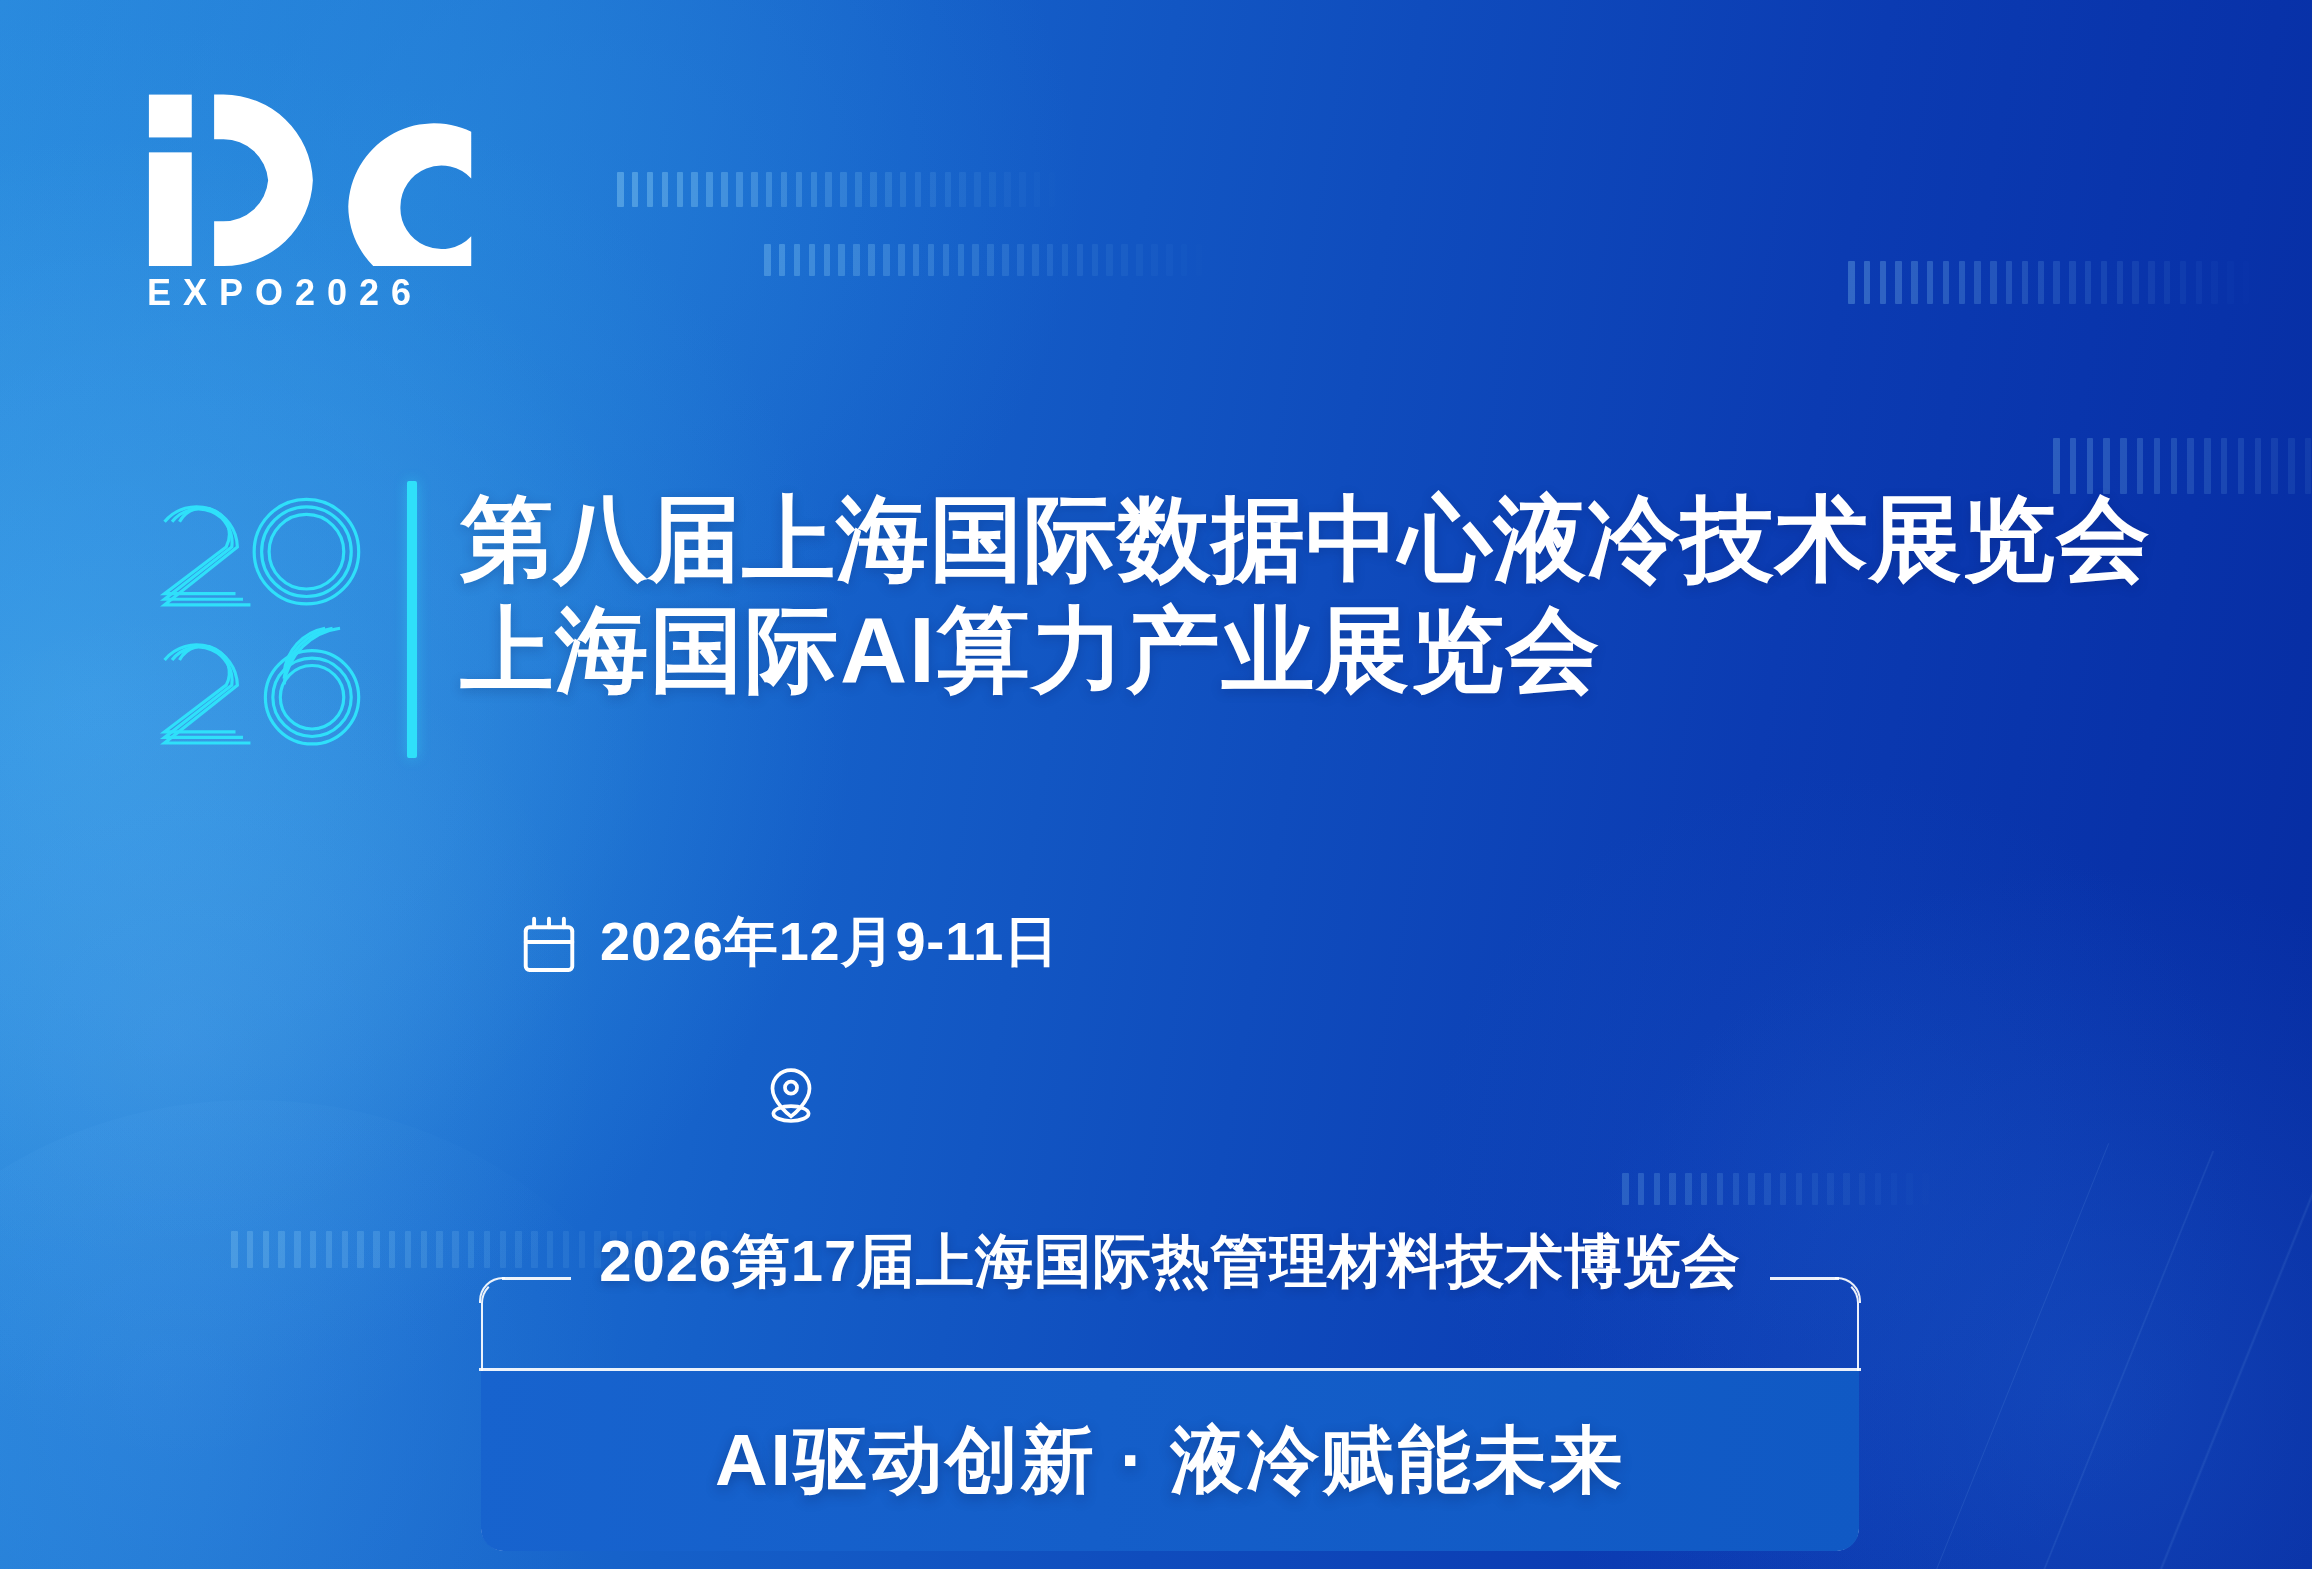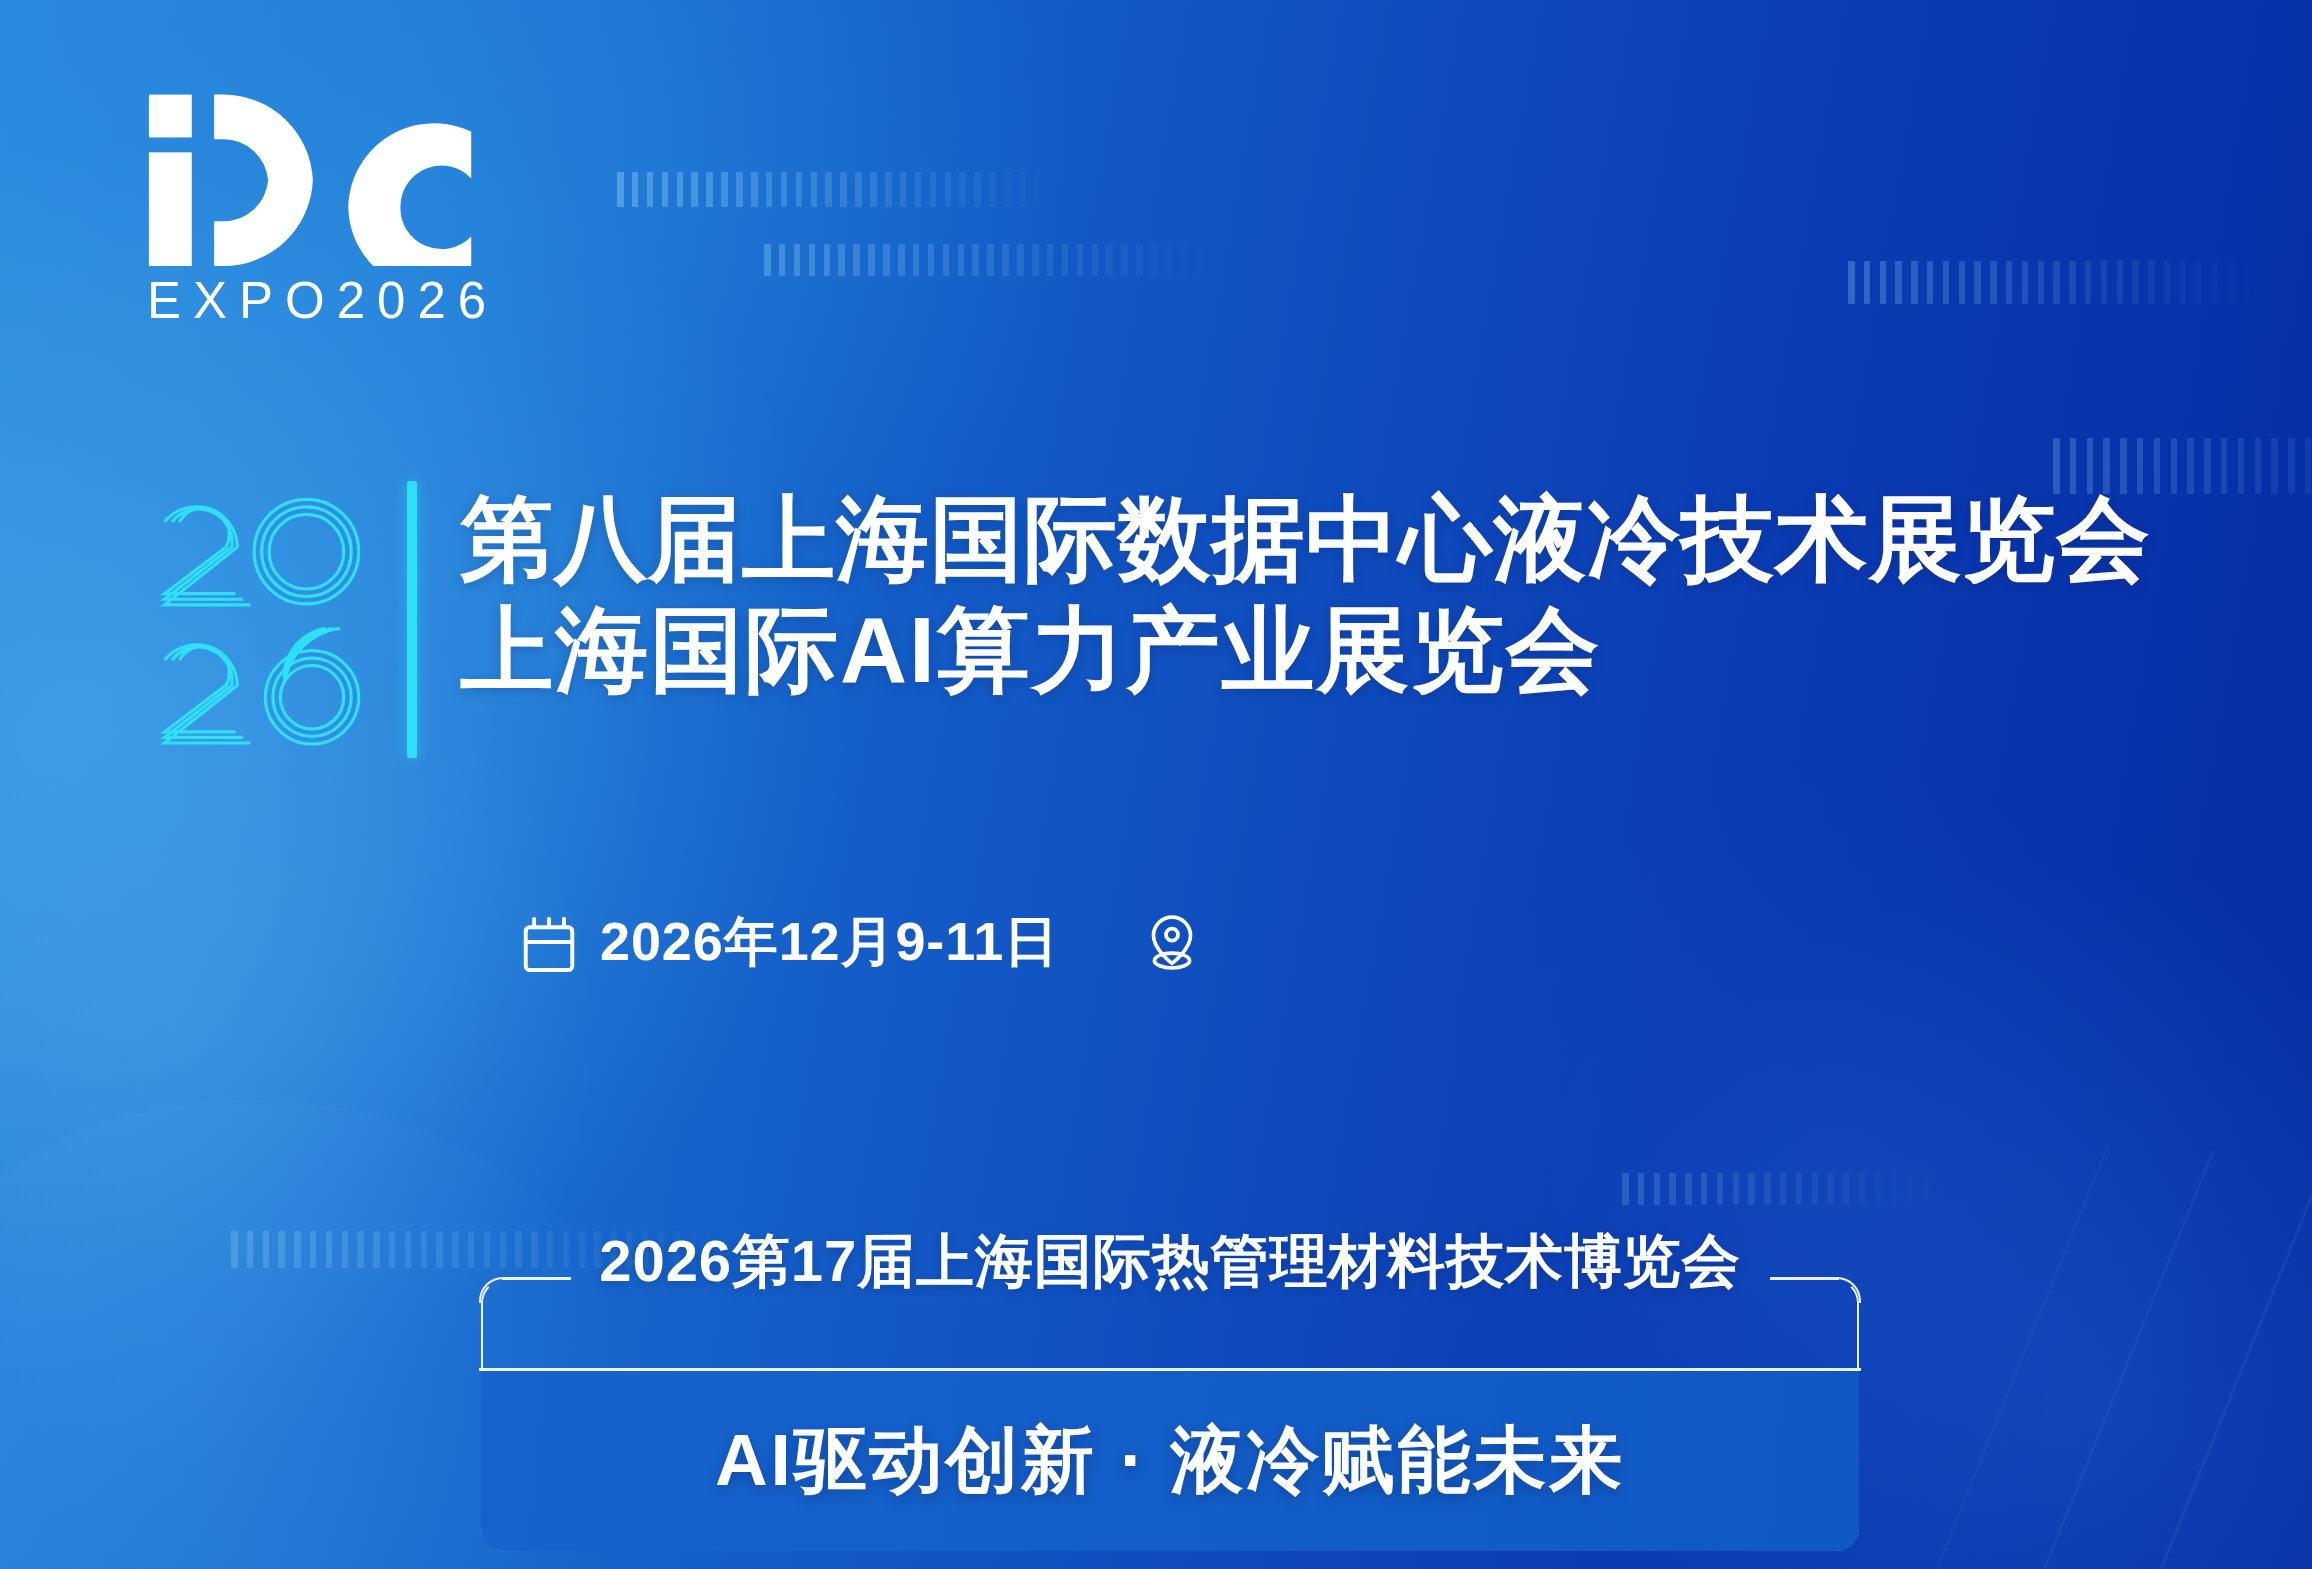--- a/index.html
+++ b/index.html
@@ -41,21 +41,21 @@
   .streak.k3{ right:308px; bottom:-112px;width:1.9px;  height:559px; transform:rotate(22deg); }
 
   
   .ticks{ position:absolute; display:flex; align-items:flex-end; pointer-events:none; }
   .ticks i{ display:block; background:#8fd0f5; border-radius:0.9px; }
 
   
   .logo-block{ position:absolute; left:147px; top:89px; }
   .logo-mark{ display:block; }
   .logo-word{
-    margin-top:9.3px; color:#ffffff; font-size:51px; font-weight:400;
+    margin-top:9.3px; color:#ffffff; font-size:36px; font-weight:700;
     letter-spacing:12px; line-height:1;
   }
 
   
   .headline{
     position:absolute; left:157px; top:477px;
     display:flex; align-items:flex-start;
   }
   .year-mark{ width:213px; height:280px; flex:0 0 auto; }
   .divider-bar{
@@ -68,21 +68,21 @@
   .title-line{
     color:#ffffff; font-weight:700; white-space:nowrap;
     text-shadow:0 2.8px 11.2px rgba(0,25,80,.22);
   }
   .title-line.t1{ font-size:93px; line-height:1.18; letter-spacing:1.9px; }
   .title-line.t2{ font-size:93px; line-height:1.22; letter-spacing:0.9px; margin-top:5.6px; }
 
   
   .meta{
     position:absolute; left:522px; top:906px;
-    display:flex; align-items:center; gap:88px;
+    display:flex; align-items:center; gap:88px;flex-direction:column;
   }
   .meta-item{ display:flex; align-items:center; gap:24px; }
   .meta-text{ color:#ffffff; font-size:54px; font-weight:700; white-space:nowrap; letter-spacing:0.9px; }
 
   
   .same-time{
     position:absolute; left:0; right:0; top:1156px;
     text-align:center; color:#eef6ff;
     font-size:43px; font-weight:400; letter-spacing:1.9px;
   }

